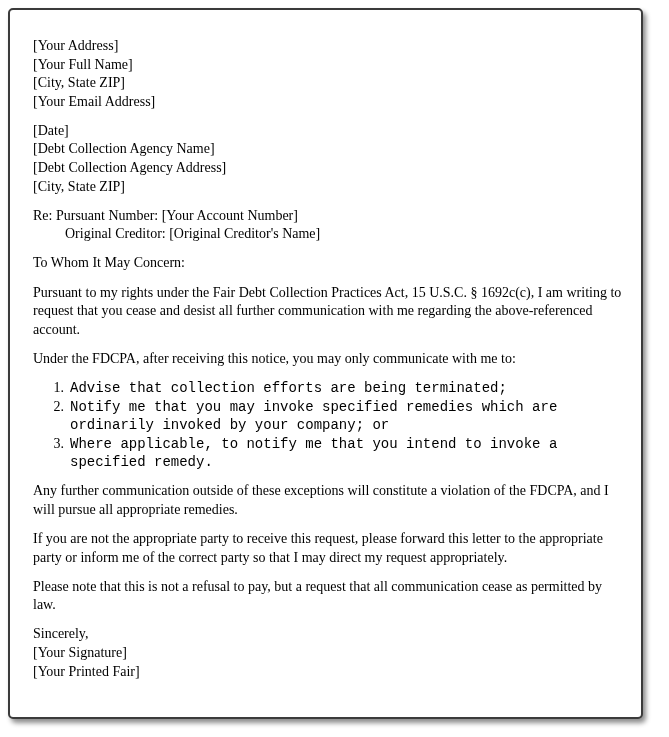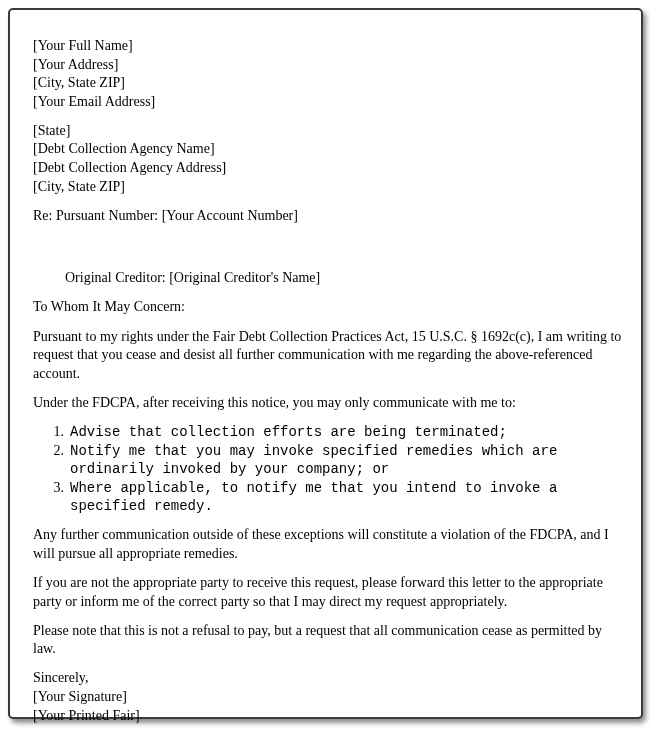--- a/index.html
+++ b/index.html
@@ -29,45 +29,45 @@
     padding: 27px 18px 16px 23px;
     font-size: 14px;
     line-height: 18.6px;
   }
   .block {
     margin: 0 0 10.5px 0;
     max-width: 590px;
   }
   .block:last-child { margin-bottom: 10px; }
   .line { display: block; }
-  .ref-line-2 { padding-left: 32px; margin-top: 44px; }
+  .ref-line-2 { padding-left: 32px; }
   .num-list { margin: 0 0 10.5px 0; }
   .num-list-row { display: flex; max-width: 590px; }
   .num-cell {
     flex: 0 0 37px;
     box-sizing: border-box;
     text-align: right;
     padding-right: 6px;
   }
   .item-text { flex: 1 1 auto; font-family: Liberation Mono, monospace; }
 </style>
 </head>
 <body>
 
 <div class="doc-page">
 
   <div class="block">
+    <span class="line">[Your Address]</span>
     <span class="line">[Your Full Name]</span>
-    <span class="line">[Your Address]</span>
     <span class="line">[City, State ZIP]</span>
     <span class="line">[Your Email Address]</span>
   </div>
 
   <div class="block">
-    <span class="line">[State]</span>
+    <span class="line">[Date]</span>
     <span class="line">[Debt Collection Agency Name]</span>
     <span class="line">[Debt Collection Agency Address]</span>
     <span class="line">[City, State ZIP]</span>
   </div>
 
   <div class="block">
     <span class="line">Re: Pursuant Number: [Your Account Number]</span>
     <span class="line ref-line-2">Original Creditor: [Original Creditor's Name]</span>
   </div>
 

